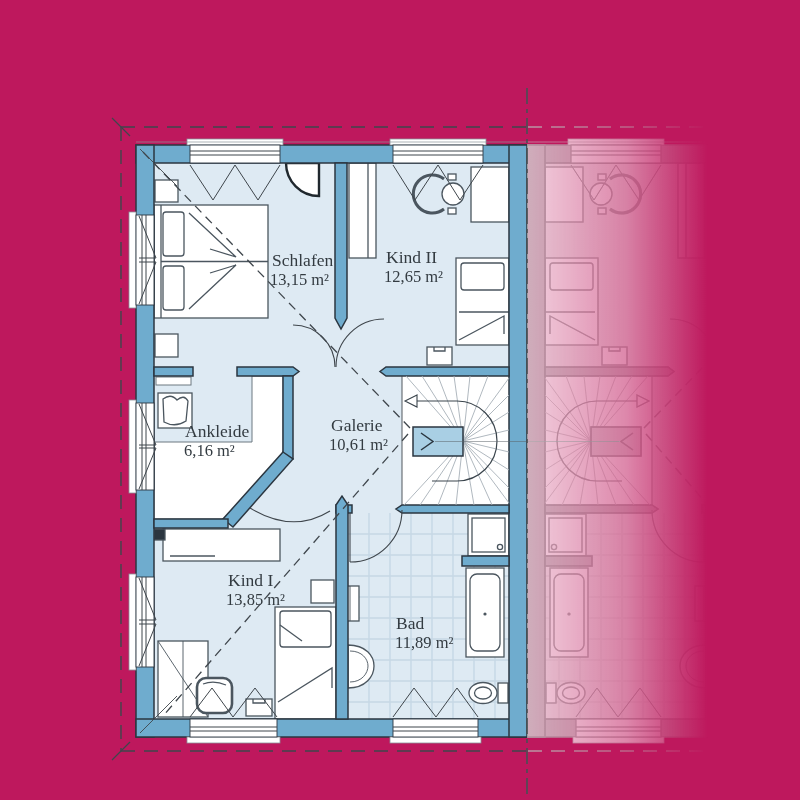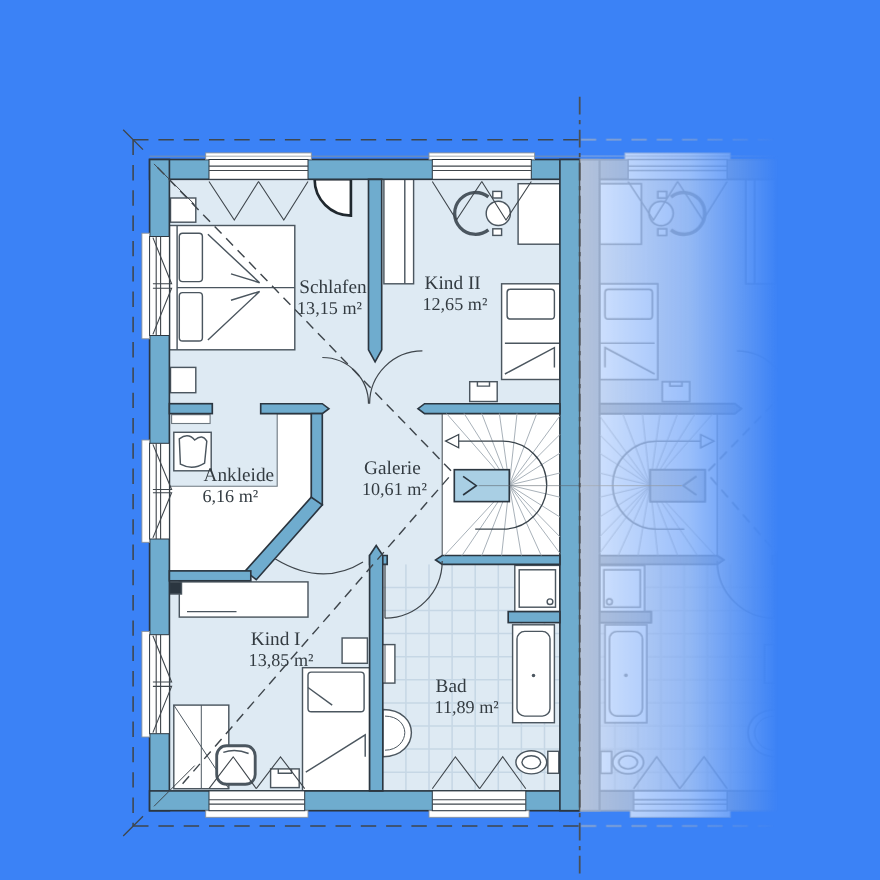--- a/index.html
+++ b/index.html
@@ -1,16 +1,16 @@
 <!DOCTYPE html>
 <html><head>
 <meta charset="utf-8">
 <style>
   html,body{margin:0;padding:0;background:#ffffff;}
-  .stage{width:800px;height:800px;position:relative;background:#3b82f6;overflow:hidden;}
+  .stage{width:800px;height:800px;position:relative;background:#be185d;overflow:hidden;}
   svg{display:block;}
   text{font-family:"Liberation Serif","DejaVu Serif",serif;fill:#333B41;}
   .room-name{font-size:17.5px;}
   .room-area{font-size:16.5px;}
 </style>
 </head>
 <body>
 
 <div class="stage">
 <svg width="800" height="800" viewBox="0 0 800 800">

